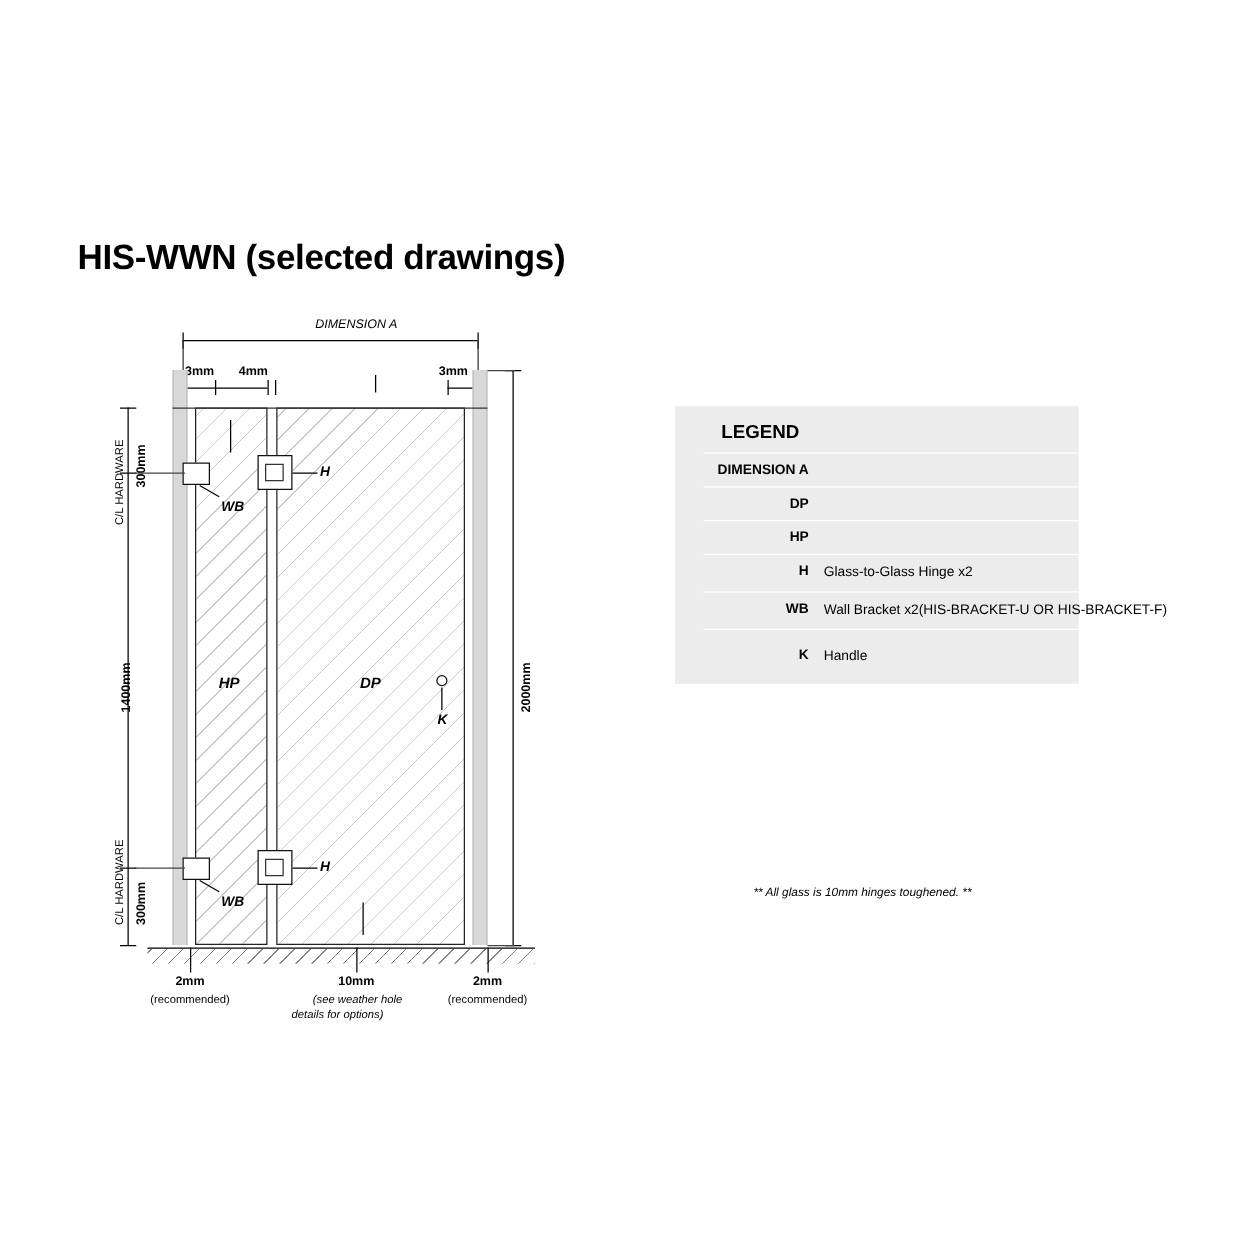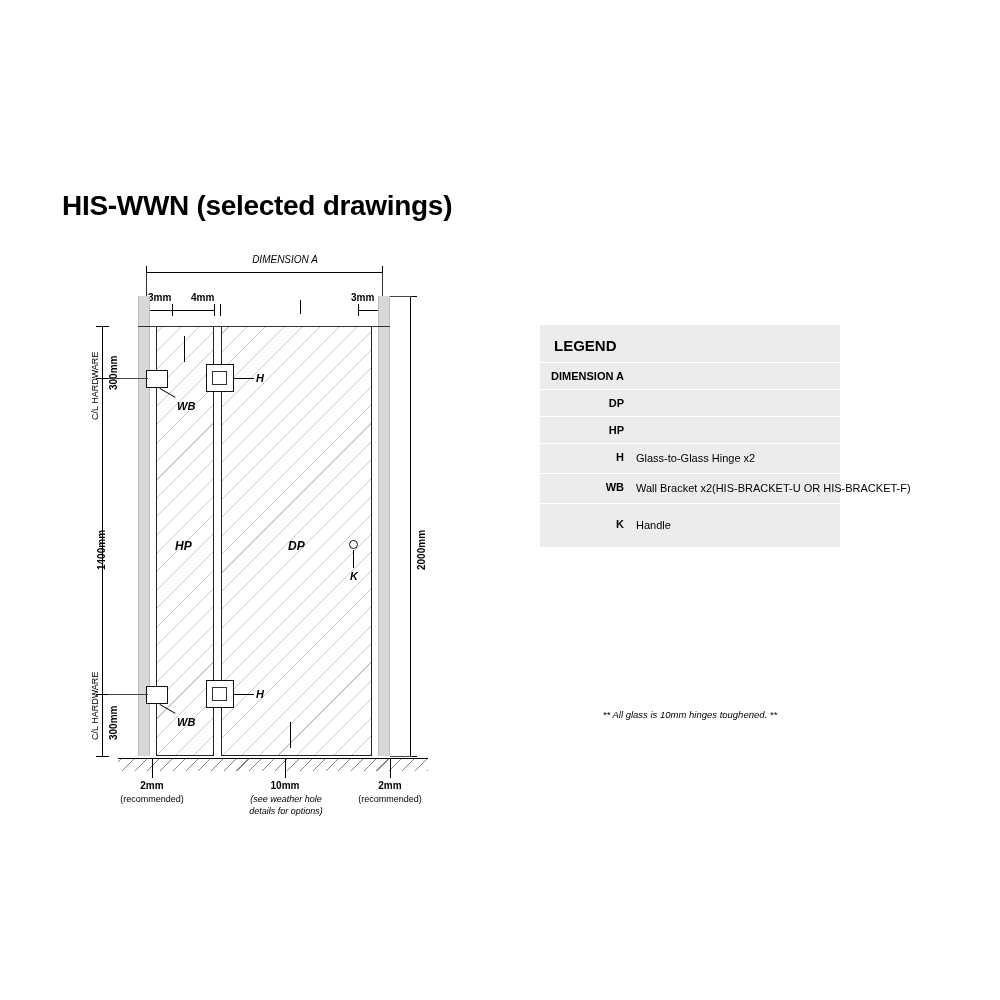--- a/index.html
+++ b/index.html
@@ -107,20 +107,21 @@
   }
 
   
   #legend {
     position: absolute;
     left: 540px;
     top: 325px;
     width: 300px;
     background: #ececec;
     font-size: 11px;
+    padding-left: 23px;
   }
   #legend .legend-title {
     padding: 12px 14px 8px 14px;
     font-size: 15px;
     font-weight: bold;
   }
   .legend-row {
     display: flex;
     border-top: 1px solid #ffffff;
     padding: 7px 4px 7px 0;
@@ -235,21 +236,21 @@
   <div class="hline" style="left:58px; top:518px; width:310px; background:#000;"></div>
   <div class="floor-hatch" style="left:58px; top:519px; width:310px; height:12px;"></div>
 
   <div class="vline" style="left:92px; top:518px; height:20px;"></div>
   <div class="lbl bold ctr" style="left:60px; top:540px; width:64px;">2mm</div>
   <div class="lbl ctr" style="left:48px; top:554px; width:88px; font-size:9px;">(recommended)</div>
 
   <div class="vline" style="left:225px; top:518px; height:20px;"></div>
   <div class="lbl bold ctr" style="left:192px; top:540px; width:66px;">10mm</div>
   <div class="lbl ctr ital" style="left:170px; top:554px; width:112px; font-size:9px;">(see weather hole</div>
-  <div class="lbl ctr ital" style="left:170px; top:566px; width:112px; font-size:9px;">details for options)</div>
+  <div class="lbl ctr ital" style="left:154px; top:566px; width:112px; font-size:9px;">details for options)</div>
 
   <div class="vline" style="left:330px; top:518px; height:20px;"></div>
   <div class="lbl bold ctr" style="left:298px; top:540px; width:64px;">2mm</div>
   <div class="lbl ctr" style="left:286px; top:554px; width:88px; font-size:9px;">(recommended)</div>
 </div>
 
 <div id="legend">
   <div class="legend-title">LEGEND</div>
 
   <div class="legend-row">

